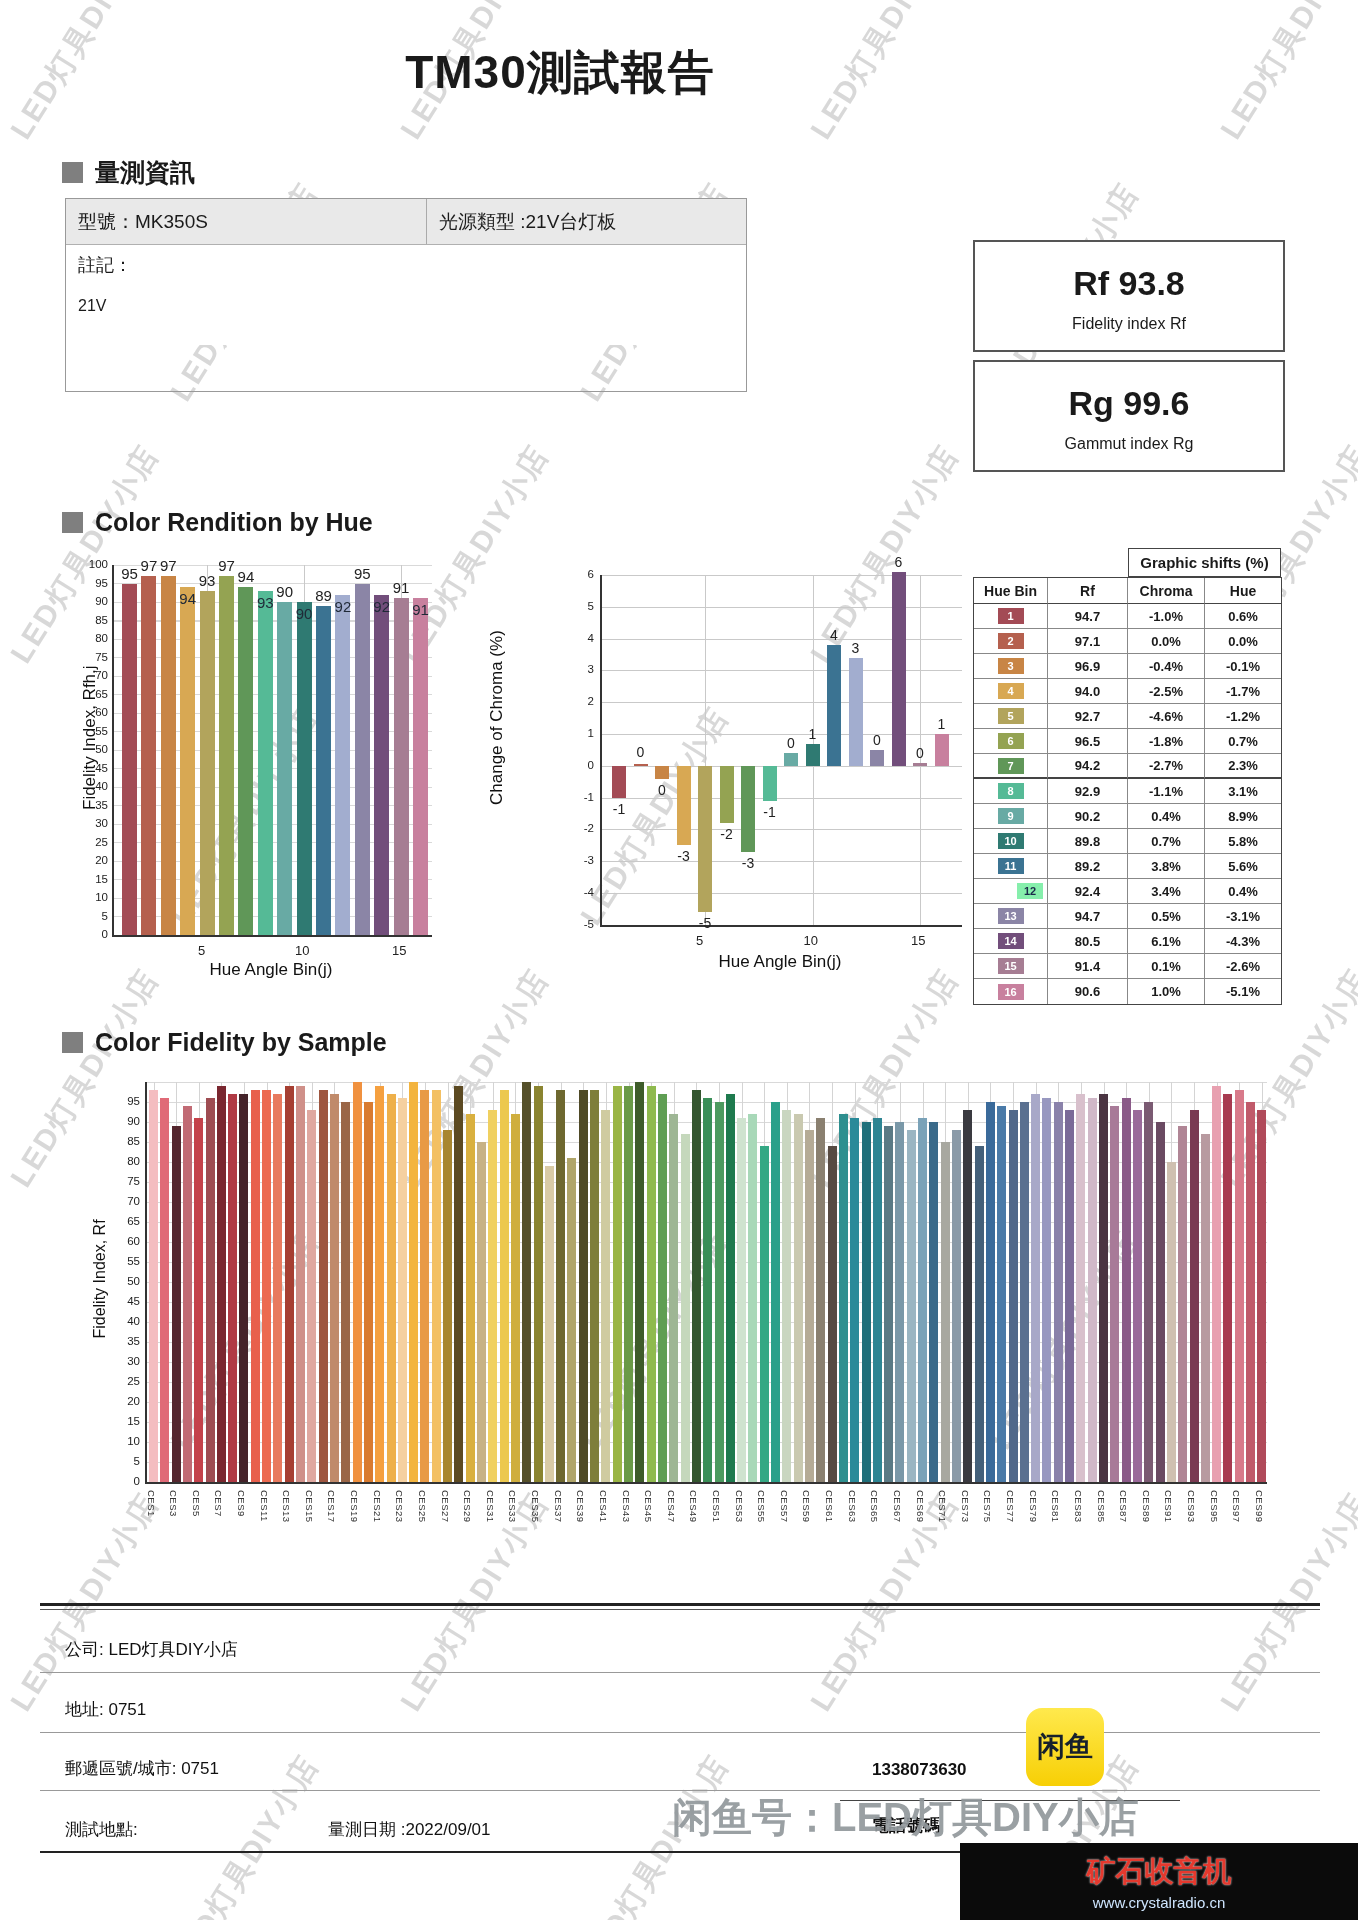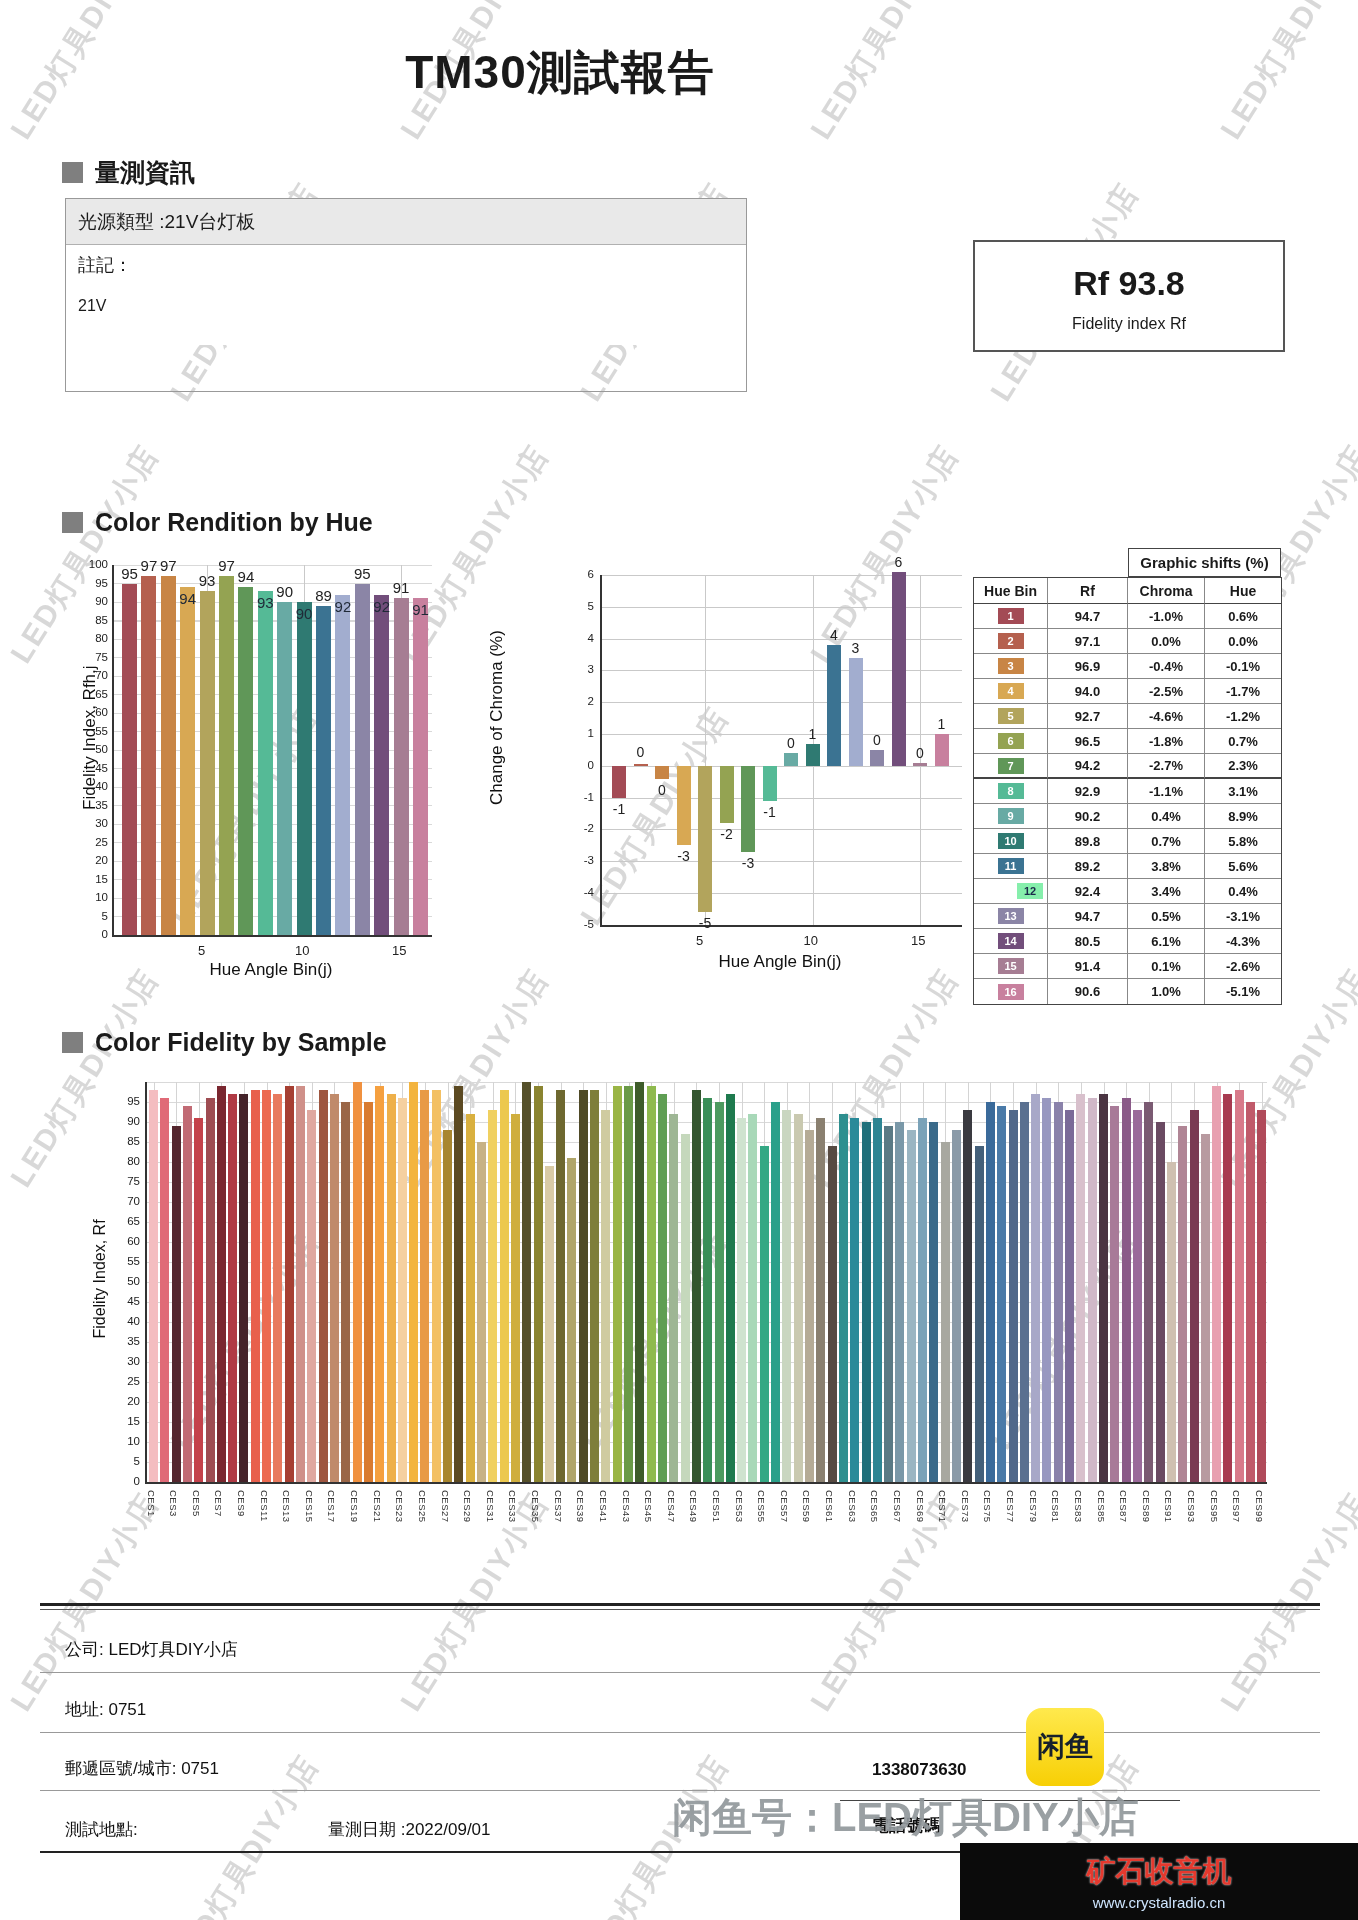--- a/index.html
+++ b/index.html
@@ -101,31 +101,36 @@
 
     <div class="abs page-title" style="left:300px;top:42px;width:520px;">TM30測試報告</div>
 
     <div class="abs sec" style="left:62px;top:156px;">
       <span class="sq"></span>
       <span>量測資訊</span>
     </div>
 
     <div class="abs info" style="left:65px;top:198px;width:680px;height:192px;">
       <div class="irow" style="height:45px;background:#e9e9e9;">
+        <div class="icell" style="width:348px;border-right:1px solid #aaa;height:100%;display:flex;align-items:center;">型號：MK350S</div>
         <div class="icell">光源類型 :21V台灯板</div>
       </div>
       <div style="position:relative;height:100px;background:#fff;font-size:18px;">
         <div class="abs" style="left:12px;top:8px;">註記：</div>
         <div class="abs" style="left:12px;top:52px;font-size:16px;">21V</div>
       </div>
     </div>
 
     <div class="abs score" style="left:973px;top:240px;width:308px;height:108px;">
       <div class="v">Rf 93.8</div>
       <div class="l">Fidelity index Rf</div>
+    </div>
+    <div class="abs score" style="left:973px;top:360px;width:308px;height:108px;">
+      <div class="v">Rg 99.6</div>
+      <div class="l">Gammut index Rg</div>
     </div>
 
     <div class="abs sec" style="left:62px;top:508px;">
       <span class="sq"></span>
       <span>Color Rendition by Hue</span>
     </div>
 
     <div class="abs axlab ylab" style="left:30px;top:740px;width:120px;">Fidelity Index, Rfh,j</div>
     <div class="abs" id="c1yticks" style="left:68px;top:565px;width:40px;height:370px;">
         <div class="ytick" style="top: 363px;">0</div>

